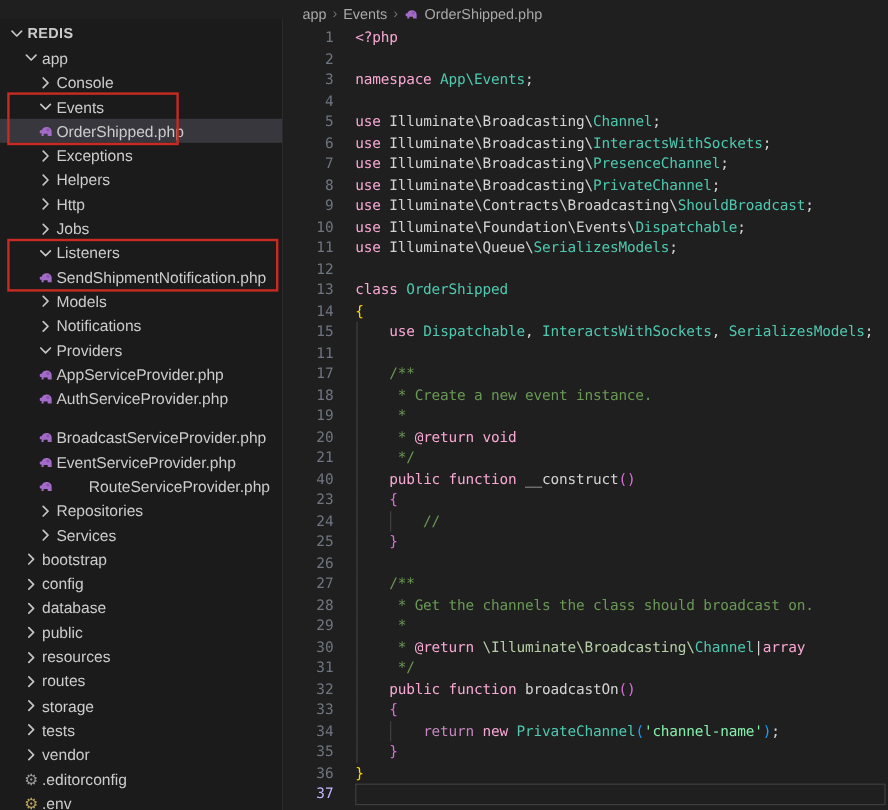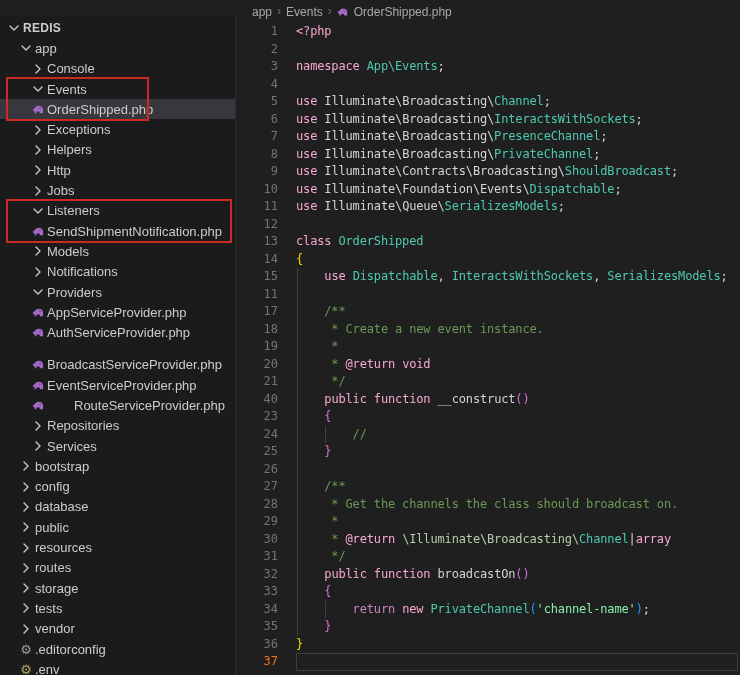--- a/index.html
+++ b/index.html
@@ -45,21 +45,21 @@
   #code { position:absolute; top:23px; left:0; right:0; bottom:0; }
   .code-line {
     height:17.5px; display:flex; align-items:center;
     font-family:"DejaVu Sans Mono","Liberation Mono",monospace;
     font-size:12px; letter-spacing:-0.15px; line-height:17.5px;
   }
   .gut {
     width:41px; flex:none; text-align:right; color:#6e7681;
     font-size:12px; letter-spacing:0;
   }
-  .gut.active { color:#f97316; }
+  .gut.active { color:#c4b5fd; }
   .lc {
     flex:1; margin-left:18px; white-space:pre; position:relative; height:17.5px;
     display:flex; align-items:center;
   }
   .lc.active-line { border:1px solid #3e3e42; margin-right:2px; }
   .iguide { position:absolute; top:0; bottom:0; width:1px; background:#404040; }
 
   
   .c-k  { color:#f9a8d4; }
   .c-t  { color:#4ec9b0; }

